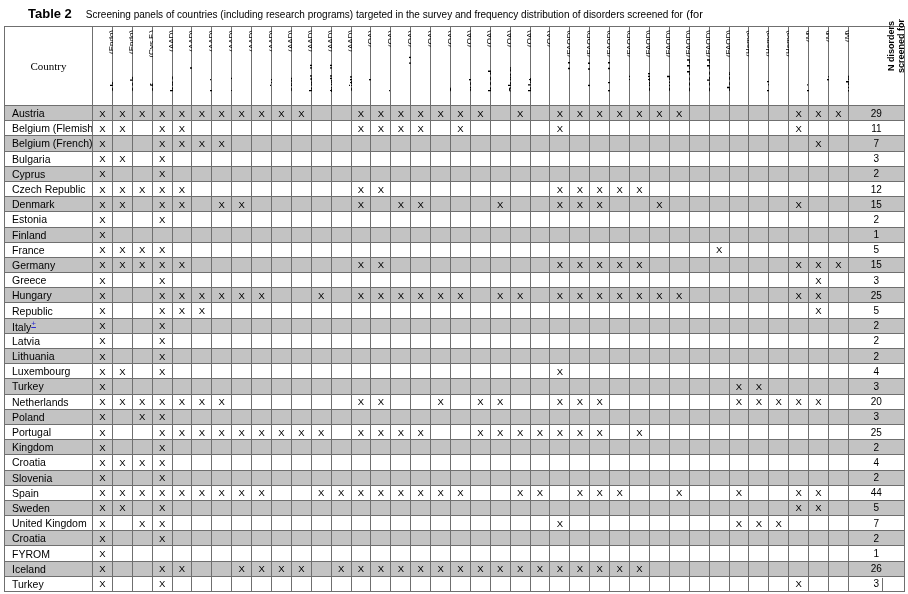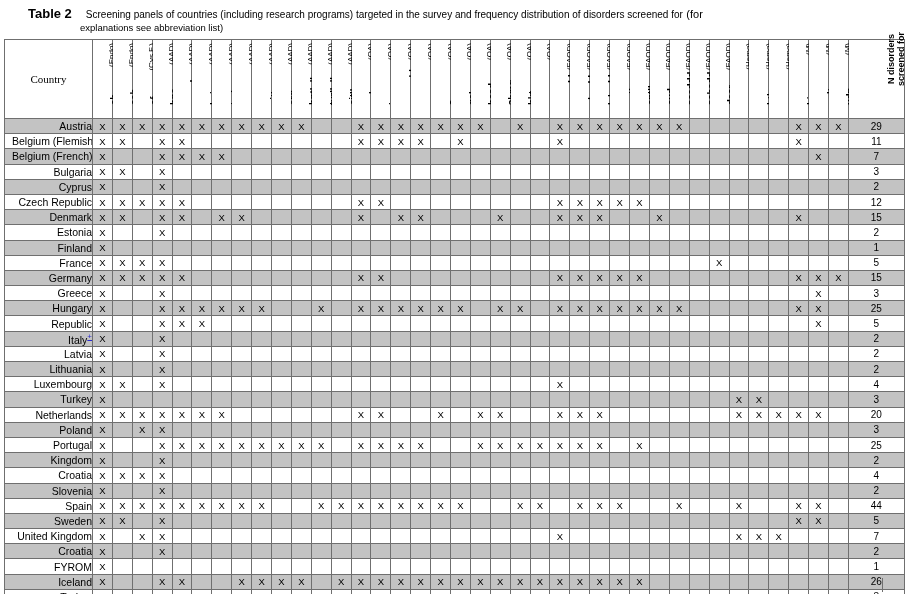--- a/index.html
+++ b/index.html
@@ -69,21 +69,21 @@
     top:3px;
     transform:rotate(-90deg) translate(-100%,50%);
     font-size:8px;
   }
   th.lastcol .rot-abb{font-weight:bold;font-size:9px;line-height:10px;}
 
   
   tbody tr td{height:14.2px;}
   tbody tr.alt td{background:#c3c3c3;}
   tbody tr td.cname{
-    text-align:right;
+    text-align:left;
     padding-left:7px;
     font-size:10.5px;
     white-space:nowrap;
     overflow:hidden;
   }
   td.mark{font-size:9.5px;font-weight:normal;}
   td.ndis{font-weight:bold;font-size:10px;}
   .supblue{vertical-align:super;font-size:8px;color:#2a2ad0;text-decoration:underline;}
   .tailrule{
     position:absolute;
@@ -92,21 +92,20 @@
     width:1px;height:14px;background:#6f6f6f;
   }
 </style>
 </head>
 <body>
 
 <div id="root">
 
   <div class="caption">
     <span class="tnum">Table 2</span><span class="tgap"></span><span class="ctext">Screening panels of countries (including research programs) targeted in the survey and frequency distribution of disorders screened for</span> <span class="small">(for</span>
-    <span class="line2">explanations see abbreviation list)</span>
   </div>
 
   <table class="t2">
     <colgroup id="cg">
         <col style="width: 88px;">
         <col style="width: 19.9px;">
         <col style="width: 19.9px;">
         <col style="width: 19.9px;">
         <col style="width: 19.9px;">
         <col style="width: 19.9px;">

